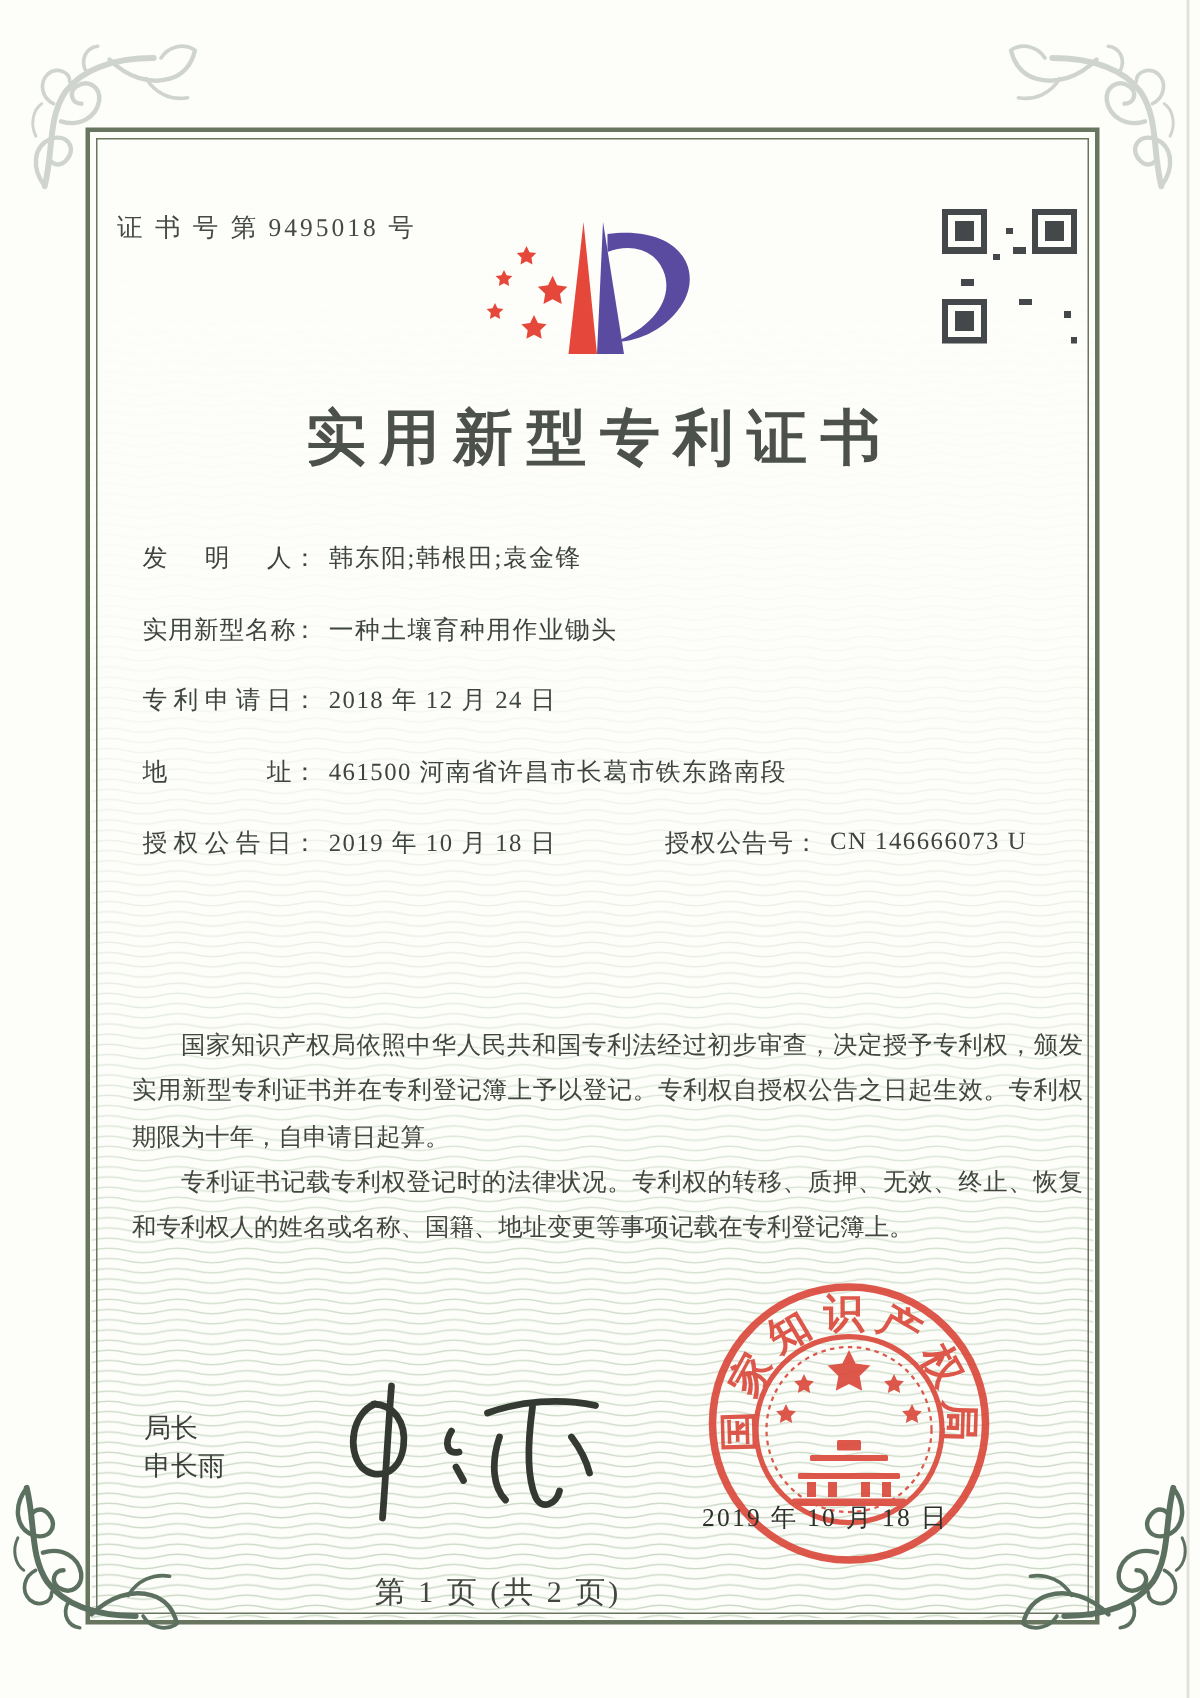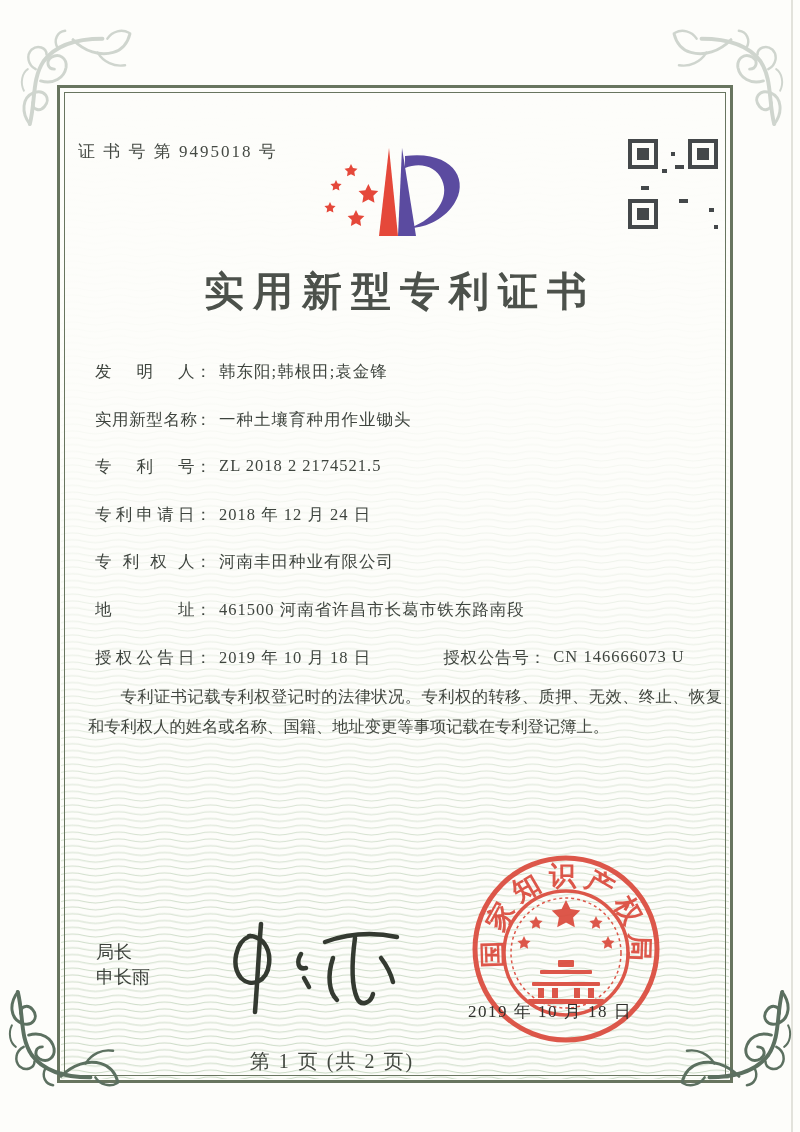--- a/index.html
+++ b/index.html
@@ -147,37 +147,32 @@
     <div class="title">实用新型专利证书</div>
 
     <div class="fields">
       <div class="frow">
         <span class="flabel">发明人</span><span class="fcolon">：</span><span class="fvalue">韩东阳;韩根田;袁金锋</span>
       </div>
       <div class="frow">
         <span class="flabel">实用新型名称</span><span class="fcolon">：</span><span class="fvalue">一种土壤育种用作业锄头</span>
       </div>
       <div class="frow">
-        <span class="flabel">专利号</span><span class="fcolon">：</span><span class="fvalue">ZL 2018 2 2174521.5</span>
-      </div>
-      <div class="frow">
         <span class="flabel">专利申请日</span><span class="fcolon">：</span><span class="fvalue">2018 年 12 月 24 日</span>
       </div>
       <div class="frow">
-        <span class="flabel">专利权人</span><span class="fcolon">：</span><span class="fvalue">河南丰田种业有限公司</span>
-      </div>
-      <div class="frow">
         <span class="flabel">地址</span><span class="fcolon">：</span><span class="fvalue">461500 河南省许昌市长葛市铁东路南段</span>
       </div>
       <div class="frow">
         <span class="flabel">授权公告日</span><span class="fcolon">：</span><span class="fvalue">2019 年 10 月 18 日</span><span class="pair2"><span class="flabel">授权公告号</span><span class="fcolon">：</span><span class="fvalue">CN 146666073 U</span></span>
       </div>
     </div>
 
     <div class="paras">
+      <p>国家知识产权局依照中华人民共和国专利法经过初步审查，决定授予专利权，颁发实用新型专利证书并在专利登记簿上予以登记。专利权自授权公告之日起生效。专利权期限为十年，自申请日起算。</p>
       <p>专利证书记载专利权登记时的法律状况。专利权的转移、质押、无效、终止、恢复和专利权人的姓名或名称、国籍、地址变更等事项记载在专利登记簿上。</p>
     </div>
 
     <div class="officer">
       <div>局长</div>
       <div class="name">申长雨</div>
     </div>
 
     <svg class="signature" viewBox="0 0 205 102">
       <g fill="none" stroke="#343a31" stroke-width="4.5" stroke-linecap="round">

